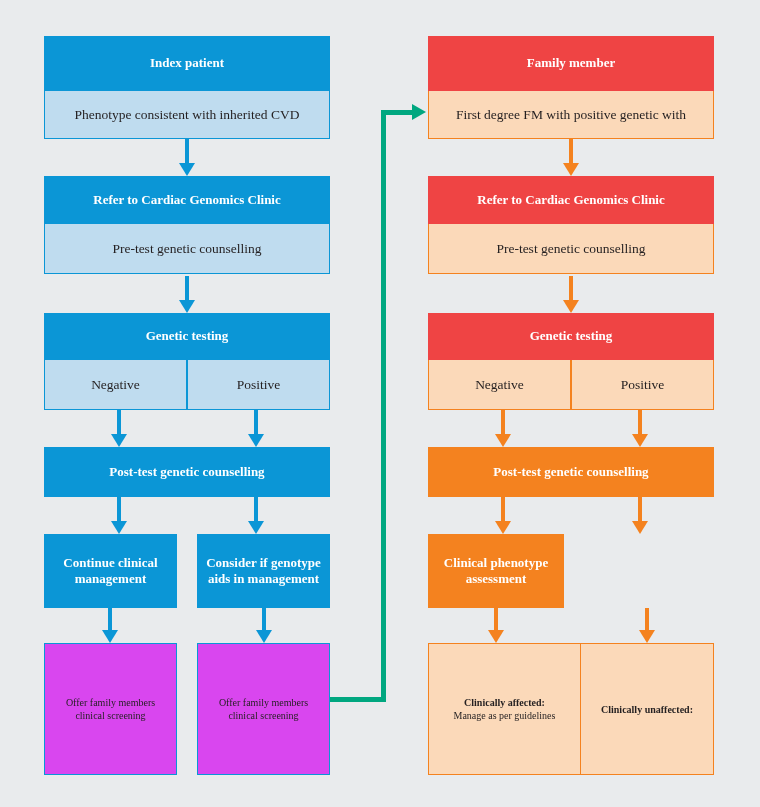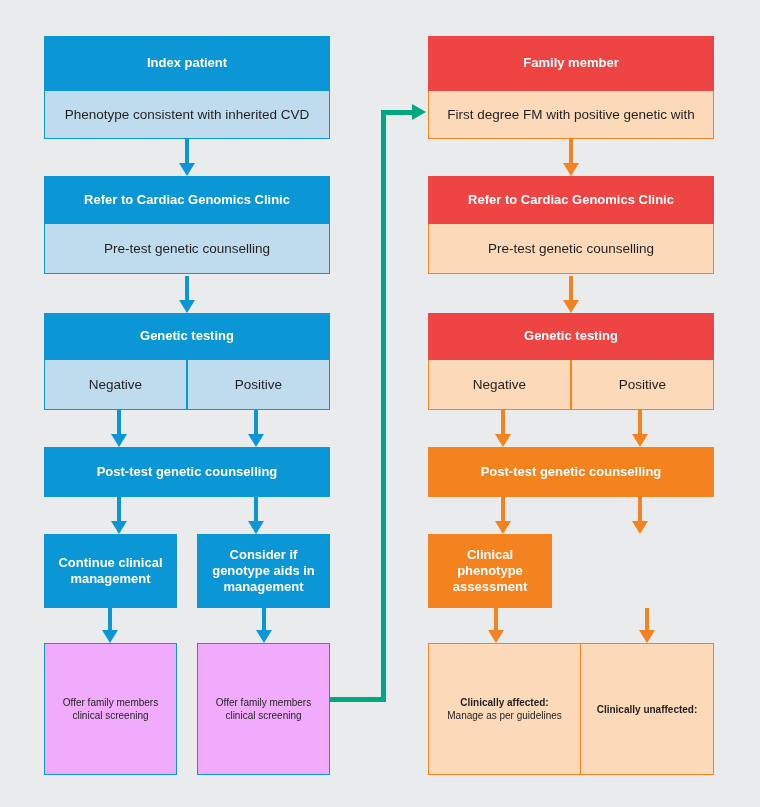--- a/index.html
+++ b/index.html
@@ -5,21 +5,21 @@
   html,body{margin:0;padding:0;}
   body{
     width:760px;height:807px;
     background:#E9EBED;
     font-family:"Liberation Sans", sans-serif;
     overflow:hidden;
   }
   #canvas{position:relative;width:760px;height:807px;}
 
   
-  .node{position:absolute;box-sizing:border-box;}
+  .node{position:absolute;box-sizing:border-box;font-family:Liberation Serif, serif;}
 
   .hdr{
     box-sizing:border-box;
     display:flex;align-items:center;justify-content:center;
     text-align:center;
     color:#ffffff;font-weight:bold;font-size:13px;line-height:1.25;
     padding:4px 6px;
   }
   .body{
     box-sizing:border-box;
@@ -27,21 +27,21 @@
     text-align:center;
     color:#231F20;font-size:13.5px;line-height:1.3;
     padding:4px 8px;
   }
   .body.small{font-size:10px;}
 
   
   .blue .hdr{background:#0B96D6;}
   .blue .body{background:#BFDCEF;border:1.6px solid #0B96D6;border-top:none;}
   .blue .solo{background:#0B96D6;}
-  .blue .plainbox{background:#f0abfc;border:1.8px solid #0B96D6;}
+  .blue .plainbox{background:#d946ef;border:1.8px solid #0B96D6;}
 
   
   .orange .hdr{background:#ef4444;}
   .orange .body{background:#FBD9B9;border:1.4px solid #F4821F;border-top:none;}
   .orange .solo{background:#F4821F;}
   .orange .plainbox{background:#FBD9B9;border:1.6px solid #F4821F;}
 
   
   .split{display:flex;width:100%;box-sizing:border-box;}
   .split .cell{
@@ -208,21 +208,21 @@
 
   <div class="arrow orange-a" style="left:487px;top:497px;width:32px;height:37px;">
     <div class="stem" style="height:24px;"></div>
       <div class="head"></div>
   </div>
   <div class="arrow orange-a" style="left:624px;top:497px;width:32px;height:37px;">
     <div class="stem" style="height:24px;"></div>
       <div class="head"></div>
   </div>
 
-  <div class="node orange" style="left:428px;top:534px;width:124px;">
+  <div class="node orange" style="left:428px;top:534px;width:136px;">
     <div class="hdr solo" style="height:74px;">Clinical phenotype assessment</div>
   </div>
 
   <div class="arrow orange-a" style="left:480px;top:608px;width:32px;height:35px;">
     <div class="stem" style="height:22px;"></div>
       <div class="head"></div>
   </div>
   <div class="arrow orange-a" style="left:631px;top:608px;width:32px;height:35px;">
     <div class="stem" style="height:22px;"></div>
       <div class="head"></div>

